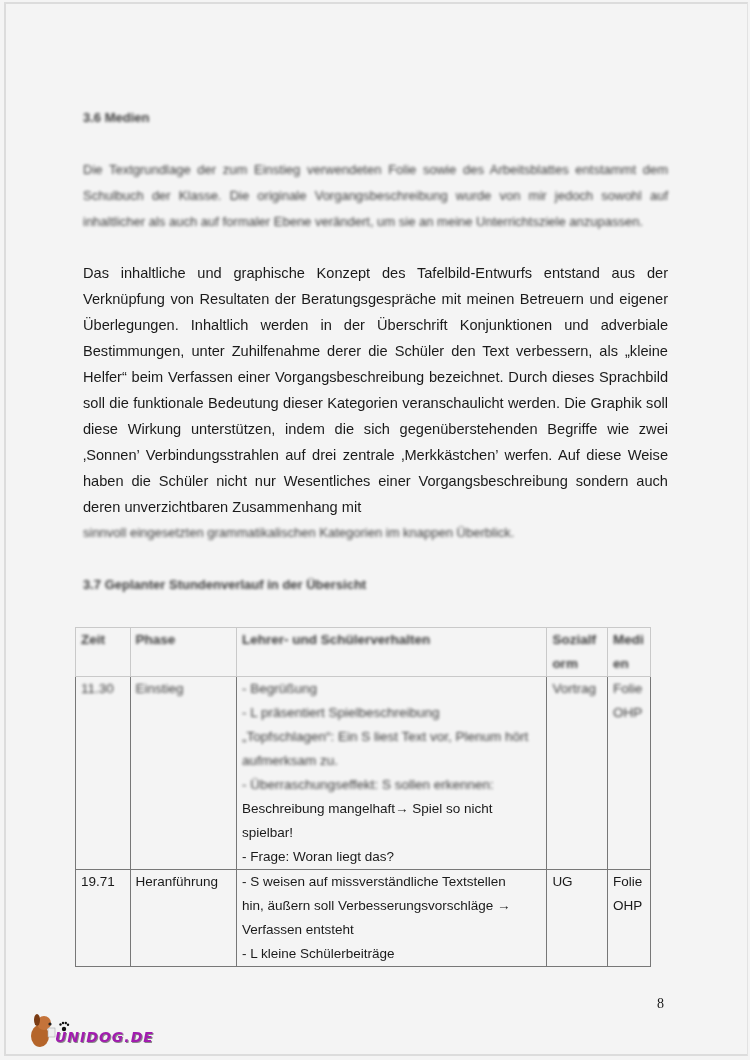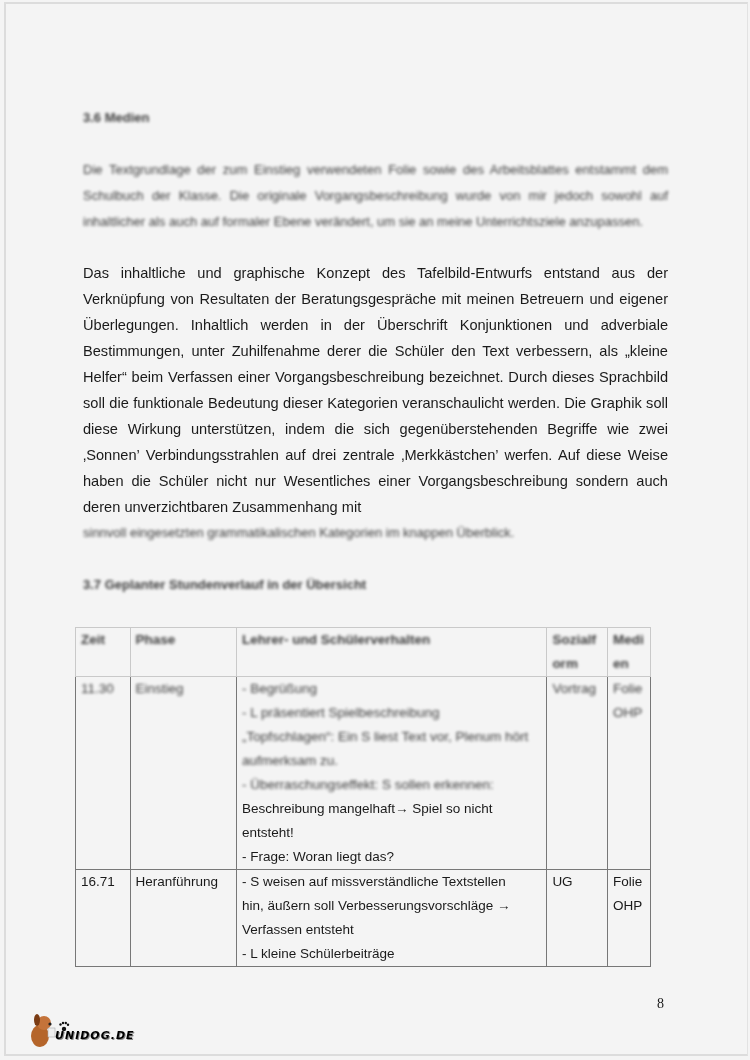--- a/index.html
+++ b/index.html
@@ -46,21 +46,21 @@
   .footer-text {
     position: absolute; right: 23px; top: 1064px;
     font-style: italic; font-size: 13px; color: #0f766e; letter-spacing: 0.3px;
   }
   .logo {
     position: absolute; left: 20px; top: 1010px; width: 140px; height: 40px;
   }
   .logo-text {
     position: absolute; left: 55px; top: 1029px;
     font-family: "DejaVu Sans", sans-serif; font-weight: bold; font-style: italic;
-    font-size: 11px; color: #000000; letter-spacing: 1px;
+    font-size: 14px; color: #a21caf; letter-spacing: 1px;
     text-shadow: 1px 1px 0 #888;
   }
 </style>
 </head>
 <body>
 
 <div class="page-frame"></div>
 
 <div class="heading blur" style="top:110px;">3.6 Medien</div>
 
@@ -96,33 +96,33 @@
     <td class="c-phase"><span class="blur">Einstieg</span></td>
     <td class="c-lehrer">
       <div class="blur">
         <span class="line">- Begrüßung</span>
         <span class="line">- L präsentiert Spielbeschreibung</span>
         <span class="line">„Topfschlagen“: Ein S liest Text vor, Plenum hört</span>
         <span class="line">aufmerksam zu.</span>
         <span class="line">- Überraschungseffekt: S sollen erkennen:</span>
       </div>
       <span class="line">Beschreibung mangelhaft→  Spiel so nicht</span>
-      <span class="line">entsteht!</span>
+      <span class="line">spielbar!</span>
       <span class="line">- Frage: Woran liegt das?</span>
     </td>
     <td class="c-sozial"><span class="blur">Vortrag</span></td>
     <td class="c-medien">
       <div class="blur">
         <span class="line">Folie</span>
         <span class="line">OHP</span>
       </div>
     </td>
   </tr>
   <tr>
-    <td class="c-zeit"><span>16.71</span></td>
+    <td class="c-zeit"><span>19.71</span></td>
     <td class="c-phase"><span>Heranführung</span></td>
     <td class="c-lehrer">
       <span class="line">- S weisen auf missverständliche Textstellen</span>
       <span class="line">hin, äußern soll Verbesserungsvorschläge →</span>
       <span class="line">Verfassen entsteht</span>
       <span class="line">- L kleine Schülerbeiträge</span>
     </td>
     <td class="c-sozial"><span>UG</span></td>
     <td class="c-medien">
       <span class="line">Folie</span>

